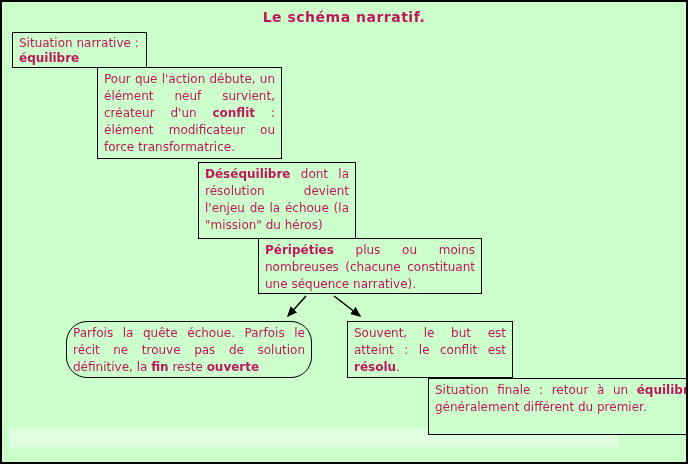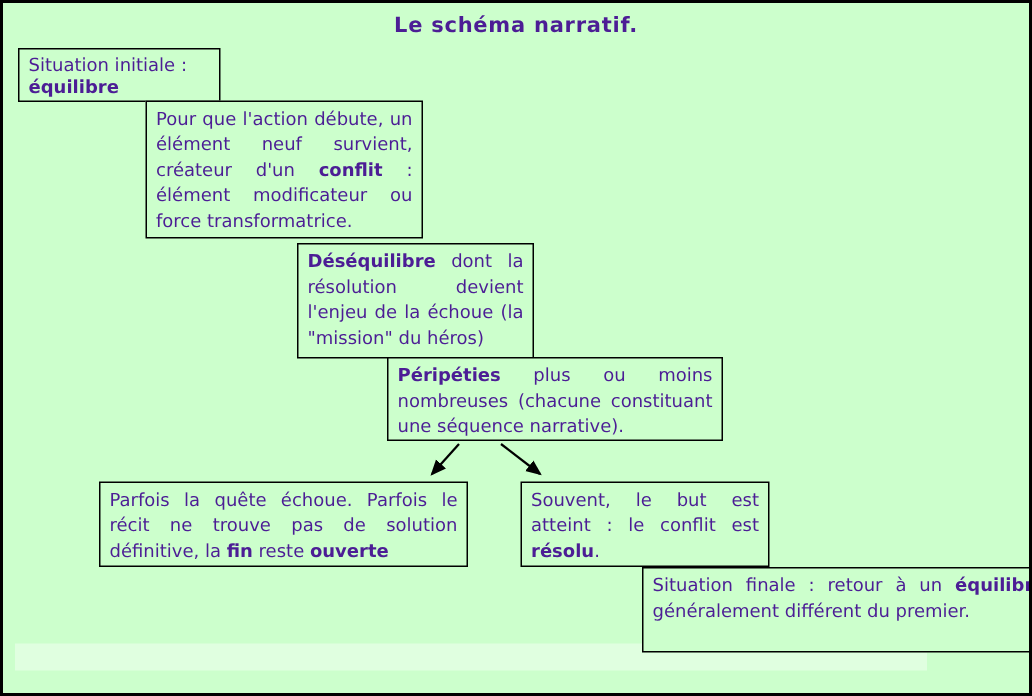--- a/index.html
+++ b/index.html
@@ -4,21 +4,21 @@
 <style>
   html, body { margin: 0; padding: 0; background: #ffffff; }
   .page {
     position: relative;
     width: 688px;
     height: 464px;
     background: #ccffcc;
     border: 2px solid #000;
     box-sizing: border-box;
     font-family: "DejaVu Sans", "Liberation Sans", sans-serif;
-    color: #4c1d95;
+    color: #be185d;
     overflow: hidden;
   }
   .title {
     position: absolute;
     top: 7px; left: 0; right: 0;
     text-align: center;
     font-size: 14px;
     font-weight: bold;
     letter-spacing: 0.5px;
   }
@@ -46,21 +46,21 @@
     left: 8px; top: 427px;
     width: 608px; height: 18px;
     background: #e0ffe0;
     z-index: 0;
   }
   
   #box-initial      { left: 10px;  top: 30px;  width: 135px; height: 36px; line-height: 15px; }
   #box-trigger      { left: 95px;  top: 65px;  width: 185px; height: 92px; }
   #box-desequilibre { left: 196px; top: 160px; width: 158px; height: 77px; }
   #box-peripeties   { left: 256px; top: 236px; width: 224px; height: 56px; }
-  #box-echec        { left: 64px;  top: 319px; width: 246px; height: 57px; }
+  #box-echec        { left: 64px;  top: 319px; width: 246px; height: 57px; border-radius: 21px; }
   #box-resolution   { left: 345px; top: 319px; width: 166px; height: 57px; }
   #box-finale       { left: 426px; top: 376px; width: 276px; height: 57px; }
 </style>
 </head>
 <body>
 
 <div class="page">
 
   <div class="title">Le schéma narratif.</div>
 
@@ -70,21 +70,21 @@
         <path d="M0,0 L7,3 L0,6 Z" fill="#000"></path>
       </marker>
     </defs>
     <line x1="304" y1="294" x2="286" y2="314" stroke="#000" stroke-width="1.5" marker-end="url(#ah)"></line>
     <line x1="332" y1="294" x2="358" y2="314" stroke="#000" stroke-width="1.5" marker-end="url(#ah)"></line>
   </svg>
 
   <div class="band"></div>
 
   <div class="box nojustify" id="box-initial">
-    <div>Situation initiale :</div>
+    <div>Situation narrative :</div>
     <div class="b">équilibre</div>
   </div>
 
   <div class="box" id="box-trigger">
     <span>Pour que l'action débute, un élément neuf survient, créateur d'un </span><span class="b">conflit</span><span> : élément modificateur ou force transformatrice.</span>
   </div>
 
   <div class="box" id="box-desequilibre">
     <span class="b">Déséquilibre</span><span> dont la résolution devient l'enjeu de la échoue (la "mission" du héros)</span>
   </div>

